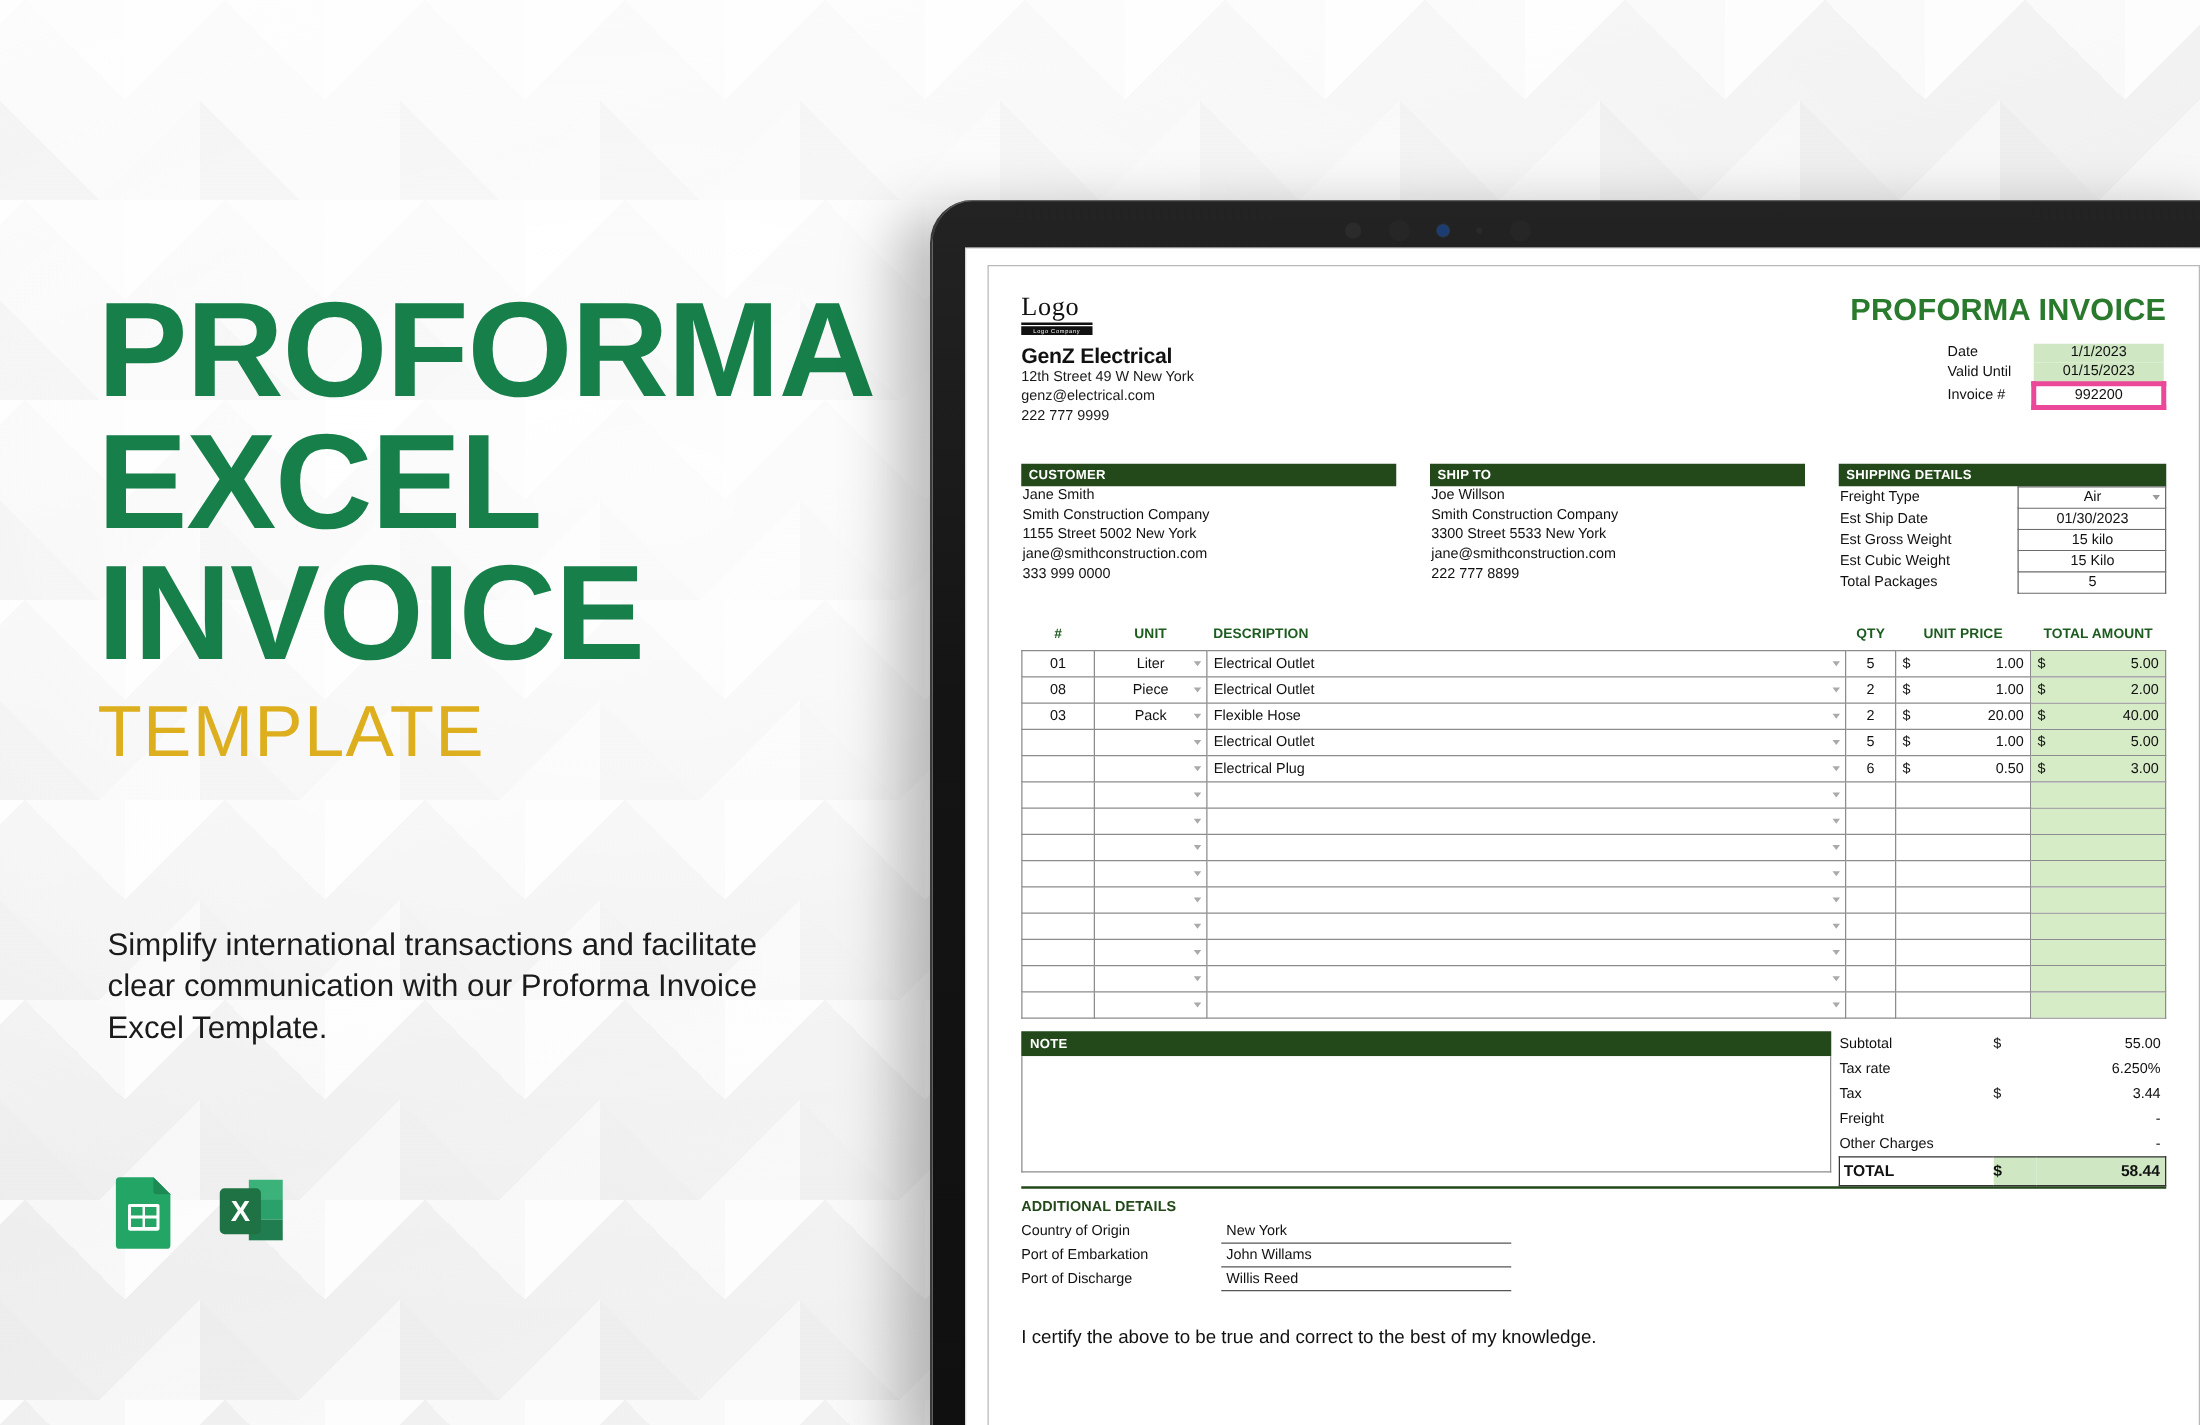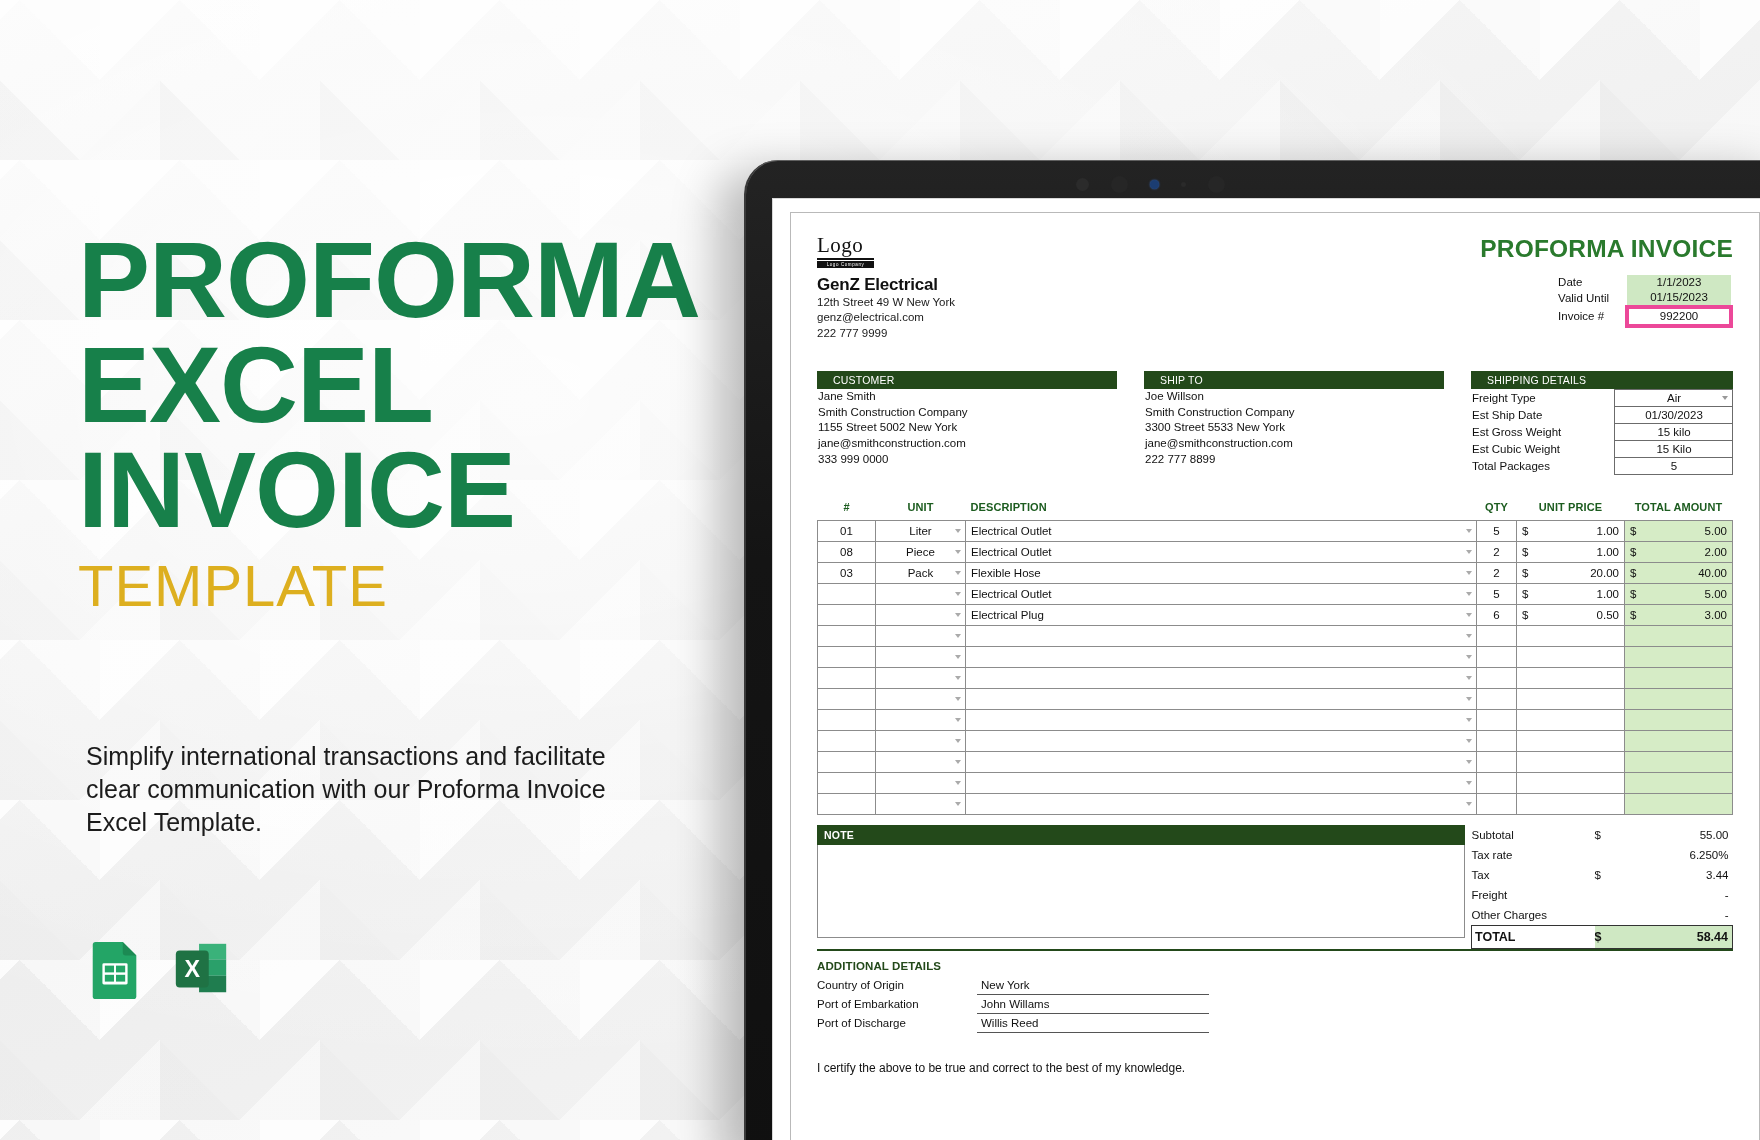--- a/index.html
+++ b/index.html
@@ -145,22 +145,22 @@
   .meta-val { width: 104px; text-align: center; }
   .meta-val.green { background: #cfe8c3; }
   .meta-val.boxed { border: 4px solid #ec4899; background: #fff; }
 
   
   #info-row { display: flex; gap: 27px; margin-top: 30px; }
   .info-col { flex: 1; }
   .info-col.narrow { flex: 0 0 262px; }
   .info-hdr {
     background: #23491a; color: #fff;
-    font-size: 10.5px; font-weight: 400; letter-spacing: .2px;
-    padding: 3px 16px;
+    font-size: 10.5px; font-weight: 700; letter-spacing: .2px;
+    padding: 3px 6px;
   }
   .info-line { font-size: 11.5px; line-height: 1.37; padding-left: 1px; }
 
   .ship-tbl { width: 100%; border-collapse: collapse; }
   .ship-tbl td { font-size: 11.5px; height: 16px; line-height: 16px; padding: 0 0 0 1px; }
   .ship-tbl td.v {
     width: 118px; text-align: center; border: 1px solid #6b6b6b;
     background: #fff; position: relative;
   }
   .caret { position: absolute; right: 4px; top: 50%; transform: translateY(-50%);
@@ -215,21 +215,21 @@
   .tot-row-final .tot-lbl { border-left: 1px solid #333; padding-left: 3px; }
   .tot-row-final .tot-amt { border-right: 1px solid #333; }
 
   
   #addl { border-top: 2px solid #23491a; padding-top: 9px; }
   .addl-hdr { font-size: 11.5px; font-weight: 700; color: #23491a; letter-spacing: .1px; }
   .addl-tbl { border-collapse: collapse; margin-top: 4px; }
   .addl-tbl td { font-size: 11.5px; height: 18px; line-height: 18px; }
   .addl-lbl { width: 160px; }
   .addl-val { width: 232px; border-bottom: 1px solid #555; padding-left: 4px; }
-  #certify { font-size: 12px; margin-top: 28px; }
+  #certify { font-size: 15px; margin-top: 28px; }
 </style>
 </head>
 <body>
 
 <div id="bg"></div>
 <div id="bg-vignette"></div>
 
 <div id="left">
   <div class="headline">PROFORMA</div>
   <div class="headline">EXCEL</div>

